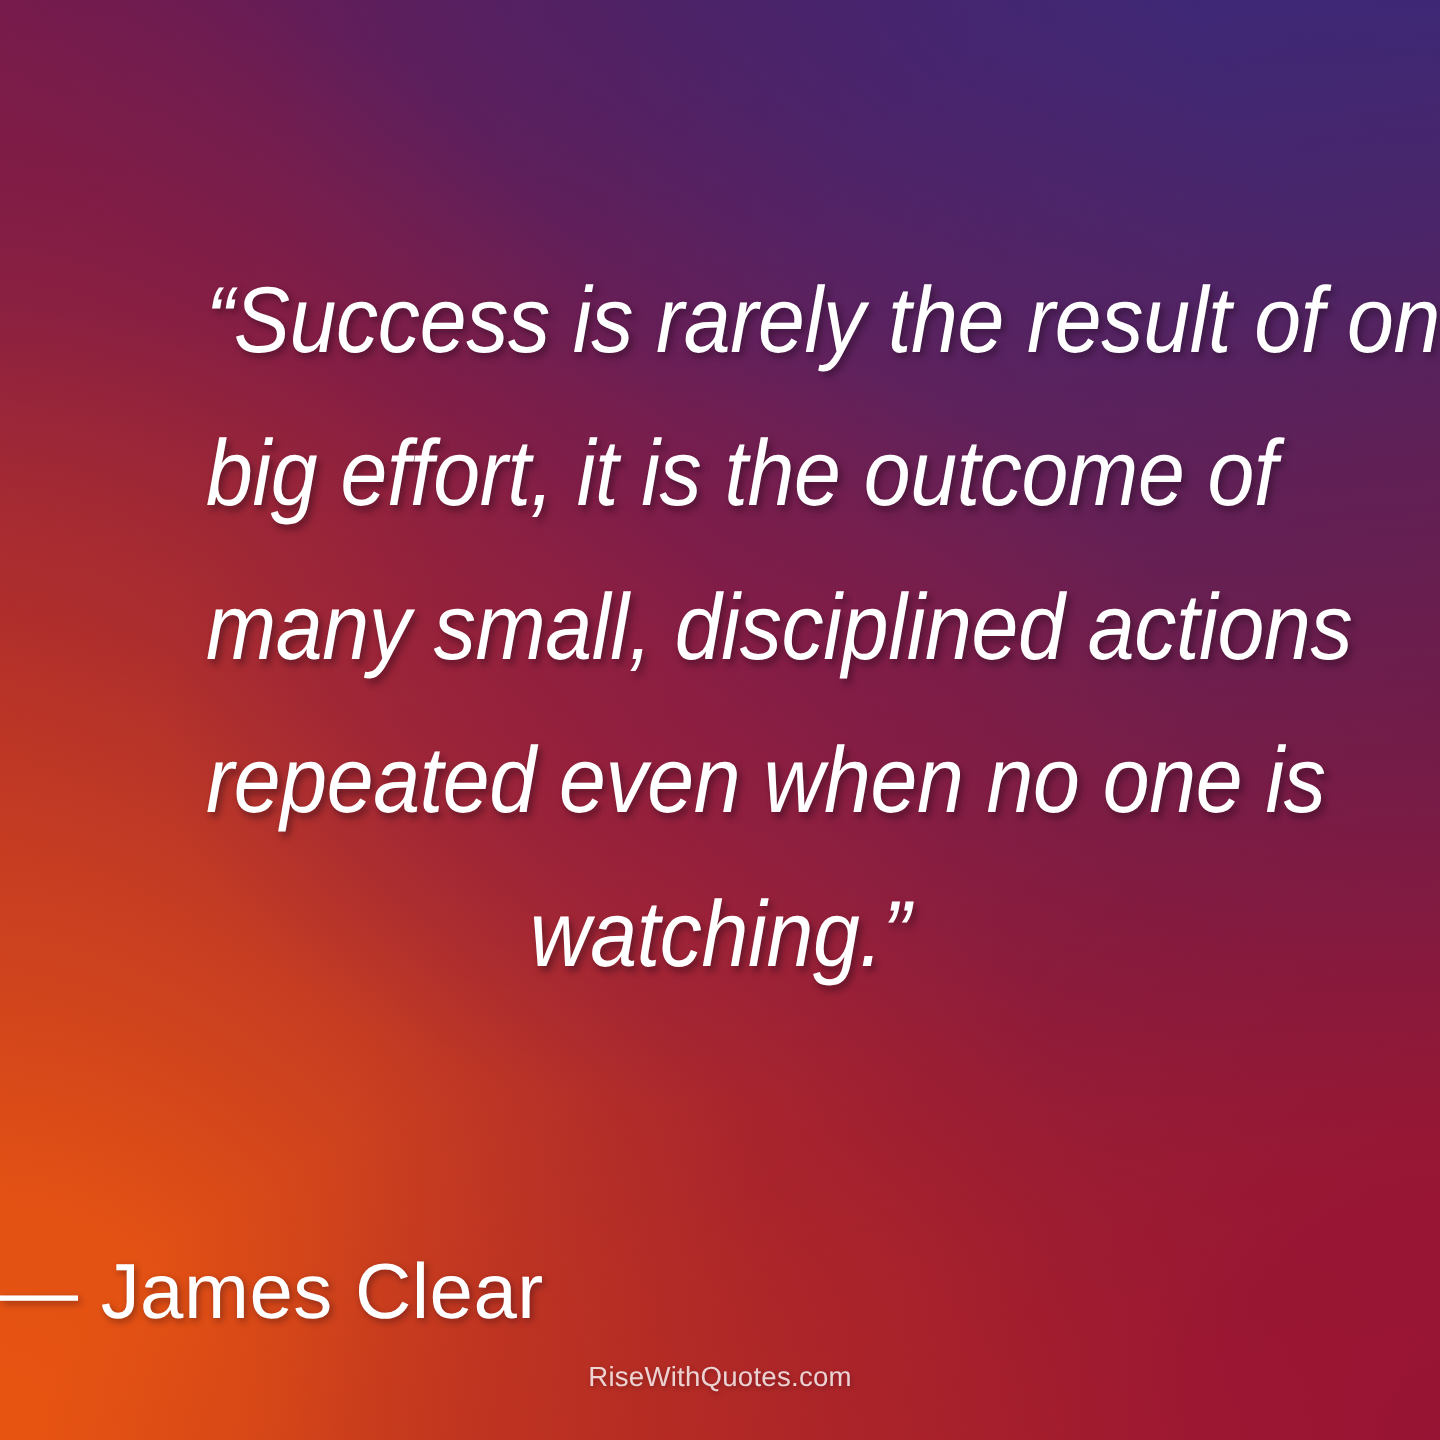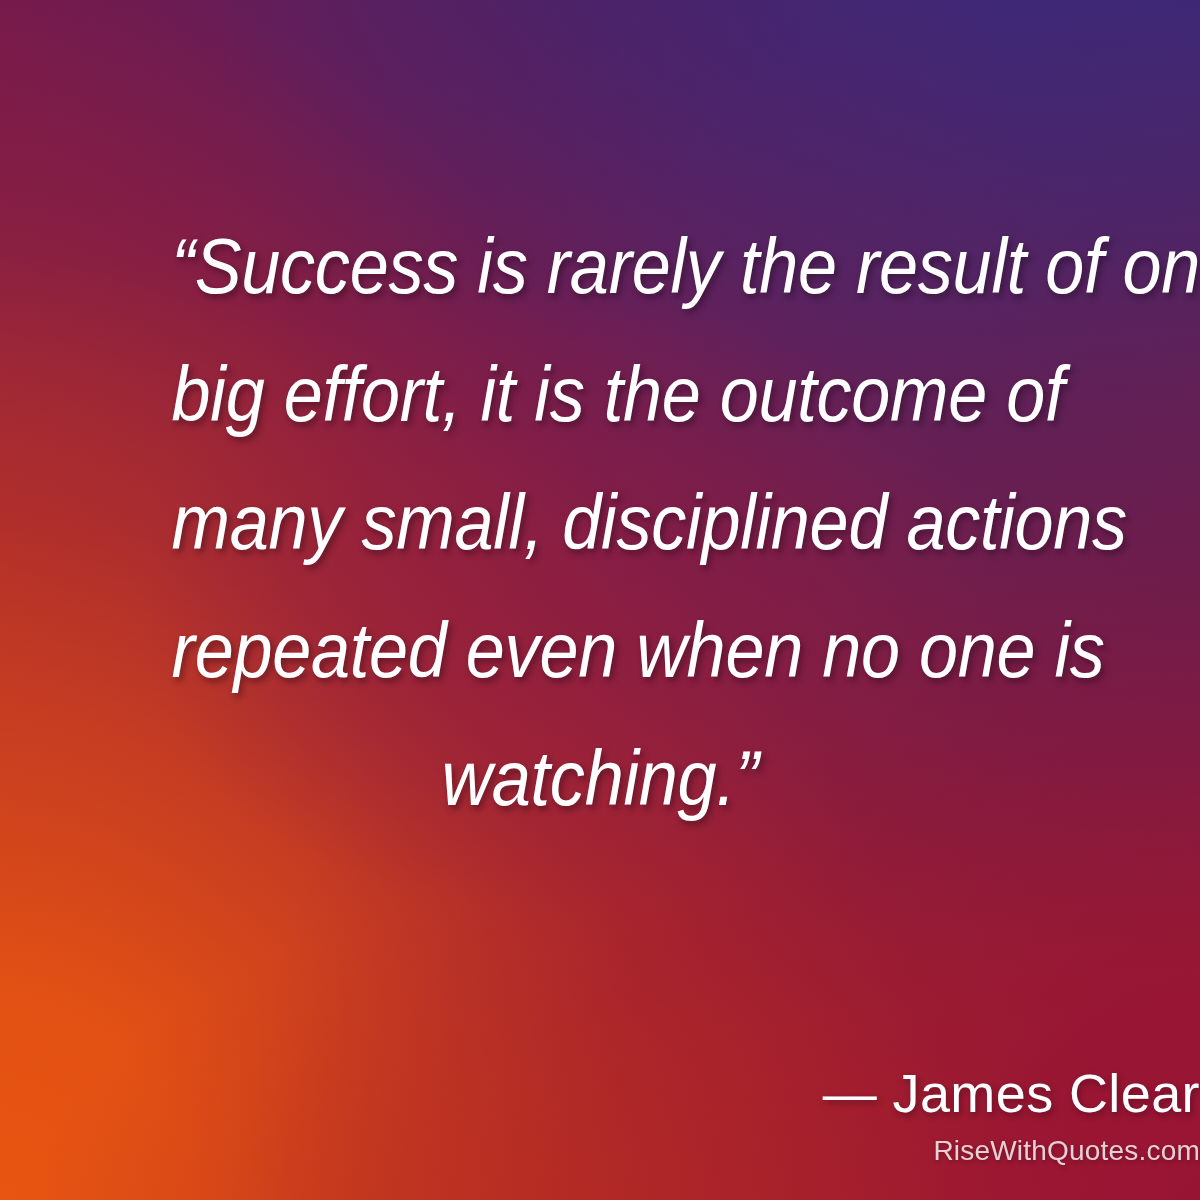--- a/index.html
+++ b/index.html
@@ -151,40 +151,40 @@
     white-space: nowrap;
     text-shadow: 3px 4px 7px rgba(24, 4, 20, 0.42);
     transform: scaleX(0.9);
     transform-origin: center;
   }
 
   .attribution {
     position: absolute;
     left: 0;
     right: 0;
-    top: 1064px;
-    text-align: right;
+    top: 1040px;
+    text-align: left;
     color: #ffffff;
-    font-size: 54px;
+    font-size: 65px;
     font-weight: 400;
     font-style: normal;
     letter-spacing: 0.4px;
     line-height: 1.1;
     text-shadow: 2px 3px 6px rgba(24, 4, 20, 0.38);
     white-space: nowrap;
   }
 
   .watermark {
     position: absolute;
     left: 0;
     right: 0;
     top: 1134px;
-    text-align: right;
+    text-align: center;
     color: rgba(255, 255, 255, 0.80);
-    font-size: 28px;
+    font-size: 23px;
     font-weight: 400;
     letter-spacing: 0.2px;
     line-height: 1.2;
     text-shadow: 1px 2px 4px rgba(24, 4, 20, 0.3);
     white-space: nowrap;
   }
 </style>
 </head>
 <body>
 

